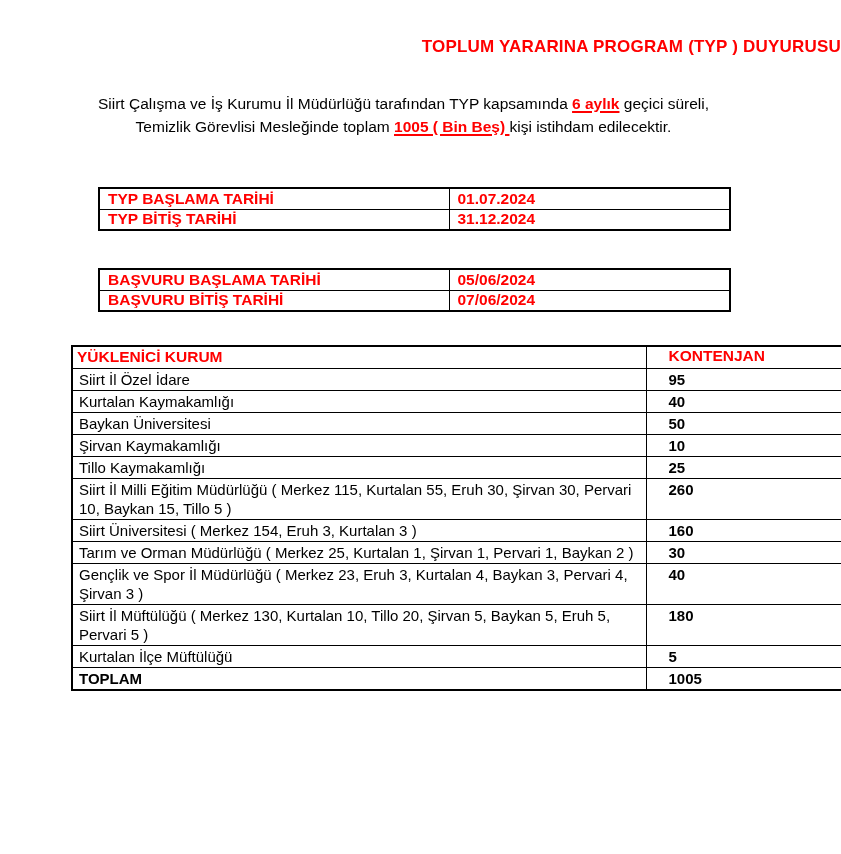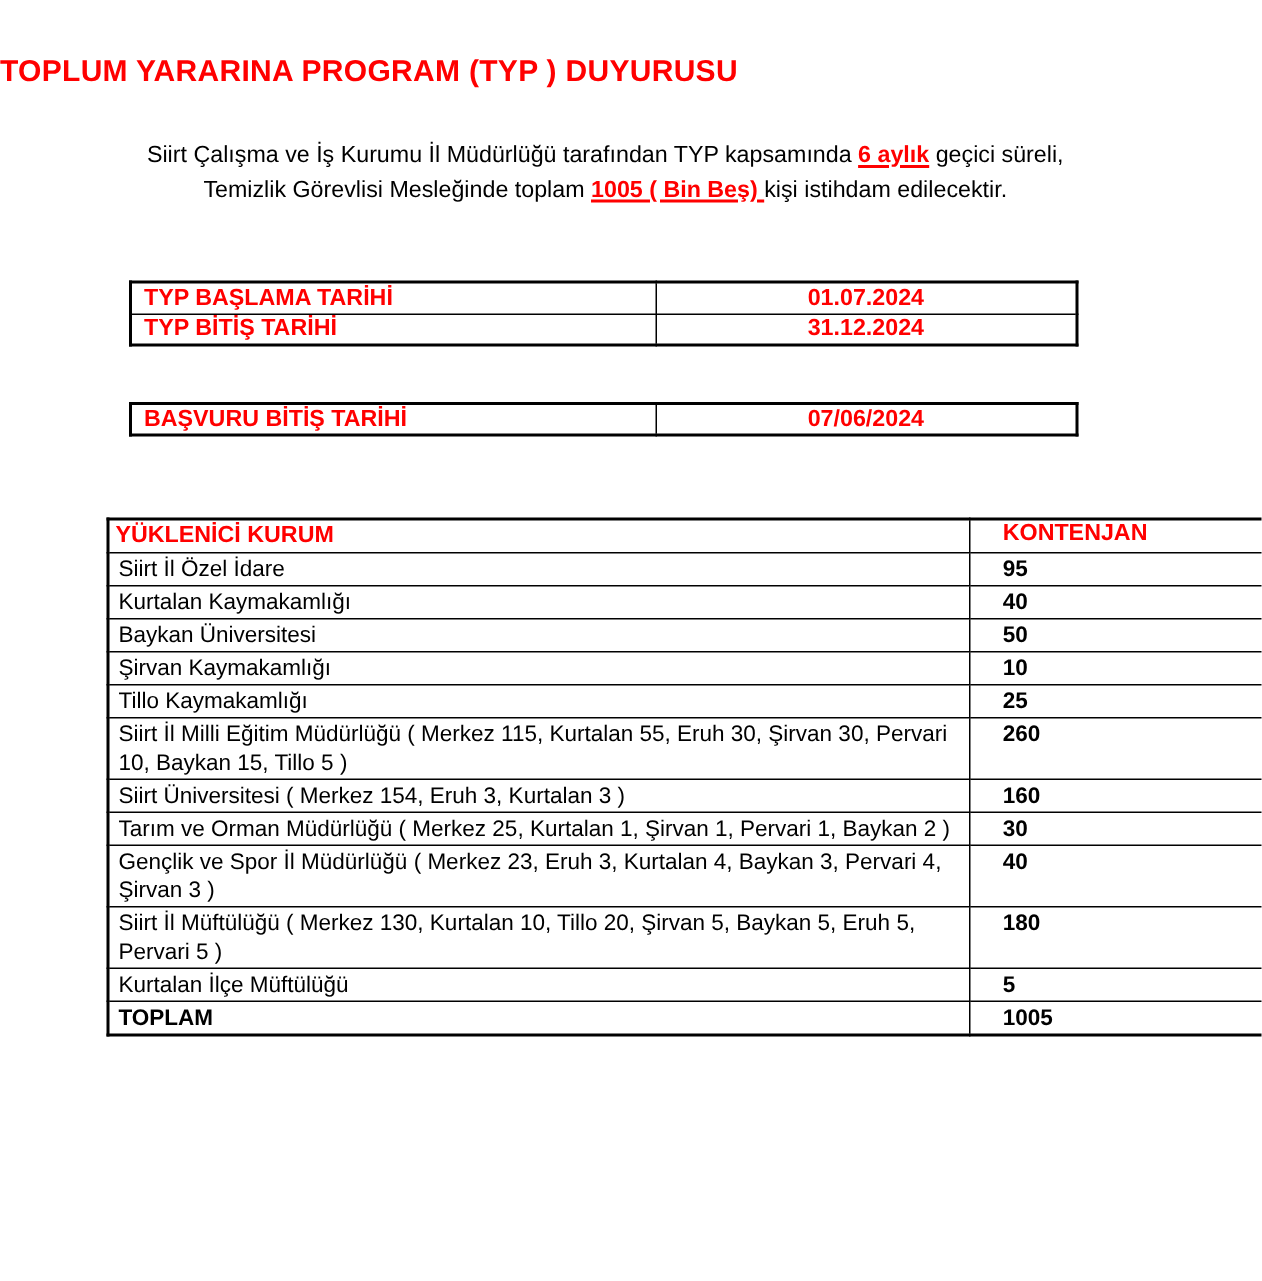--- a/index.html
+++ b/index.html
@@ -4,46 +4,46 @@
 <style>
   :root { --red:#ff0000; --ink:#000000; --border:#000000; }
   * { box-sizing:border-box; }
   html,body { margin:0; padding:0; }
   body {
     width:841px; height:854px; position:relative; background:#ffffff;
     font-family:"Liberation Sans", sans-serif; color:var(--ink);
   }
   .page-title {
     position:absolute; top:37px; left:0; width:841px;
-    text-align:left; color:var(--red); font-weight:bold; font-size:20px;
+    text-align:right; color:var(--red); font-weight:bold; font-size:17px;
     letter-spacing:0.2px;
   }
   .intro {
     position:absolute; top:92px; left:43px; width:721px;
     text-align:center; font-size:15.5px; line-height:23px; color:var(--ink);
   }
   .hl {
     color:var(--red); font-weight:bold;
     text-decoration:underline; text-decoration-thickness:2px; text-decoration-color:var(--red);
     text-underline-offset:2px;
   }
   table { border-collapse:collapse; }
   .dates-table {
-    position:absolute; left:86px; width:633px;
+    position:absolute; left:98px; width:633px;
     border:2px solid var(--border); table-layout:fixed;
   }
   #typ-table { top:187px; }
   #app-table { top:268px; }
   .dates-table td {
     border:1px solid var(--border); height:21px; padding:0 8px;
     color:var(--red); font-weight:bold; font-size:15.5px; line-height:18px;
     overflow:hidden; white-space:nowrap;
   }
   .dates-table .cell-label { width:350px; text-align:left; }
-  .dates-table .cell-value { text-align:center;margin-left:24px; }
+  .dates-table .cell-value { text-align:left;margin-left:24px; }
   .quota-table {
     position:absolute; left:71px; top:345px; width:818px;
     border:2px solid var(--border); table-layout:fixed; font-size:15px;
   }
   .quota-table th {
     border:1px solid var(--border); height:22px; padding:0 4px;
     color:var(--red); font-weight:bold; font-size:15.5px; text-align:center;
   }
   .quota-table td {
     border:1px solid var(--border); padding:1px 6px; height:20px;
@@ -71,20 +71,24 @@
       </tr>
       <tr>
         <td class="cell-label">TYP BİTİŞ TARİHİ</td>
         <td class="cell-value">31.12.2024</td>
       </tr>
     </tbody>
 </table>
 
 <table class="dates-table" id="app-table">
   <tbody>
+      <tr>
+        <td class="cell-label">BAŞVURU BAŞLAMA TARİHİ</td>
+        <td class="cell-value">05/06/2024</td>
+      </tr>
       <tr>
         <td class="cell-label">BAŞVURU BİTİŞ TARİHİ</td>
         <td class="cell-value">07/06/2024</td>
       </tr>
     </tbody>
 </table>
 
 <table class="quota-table">
   <thead>
     <tr>

